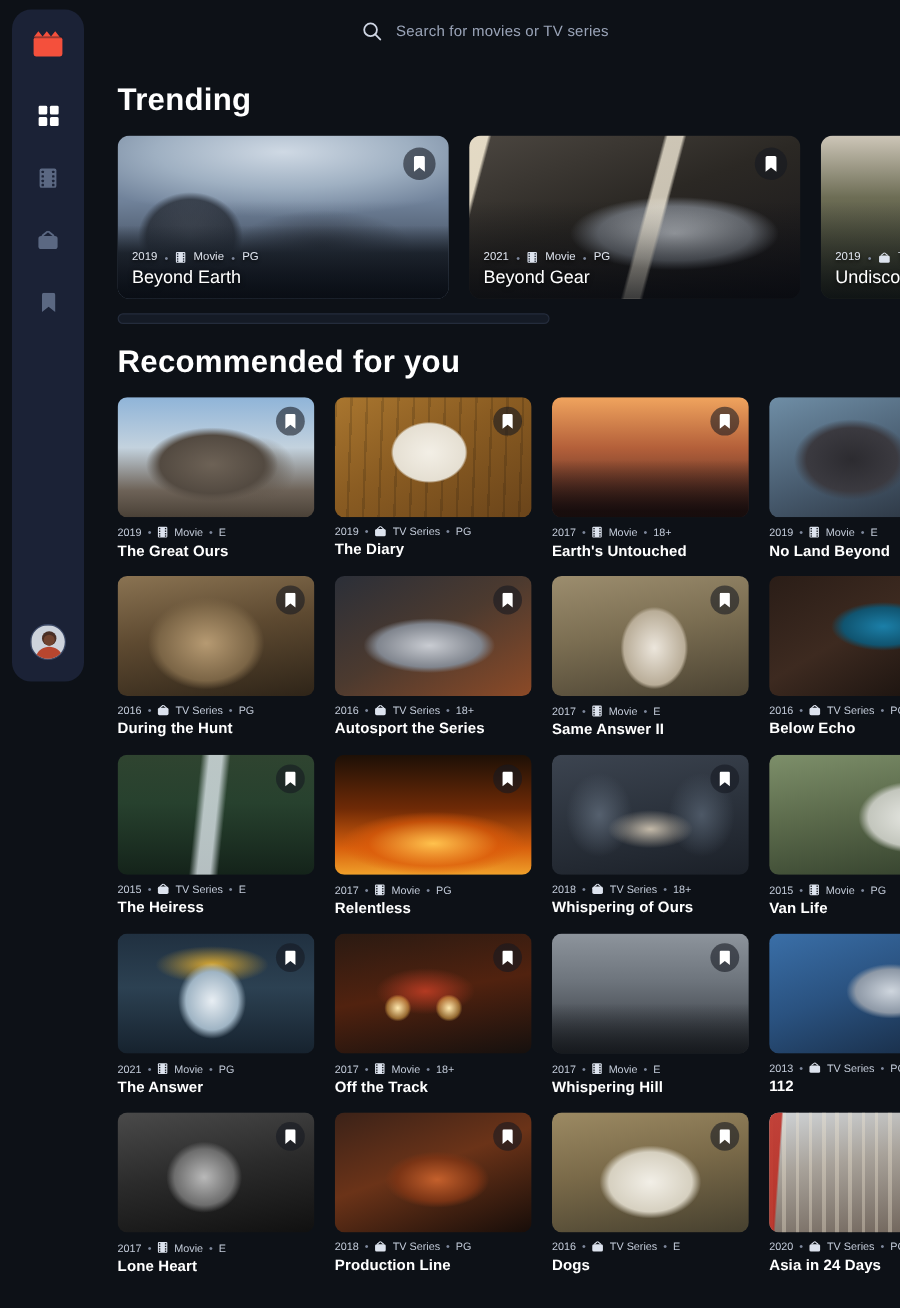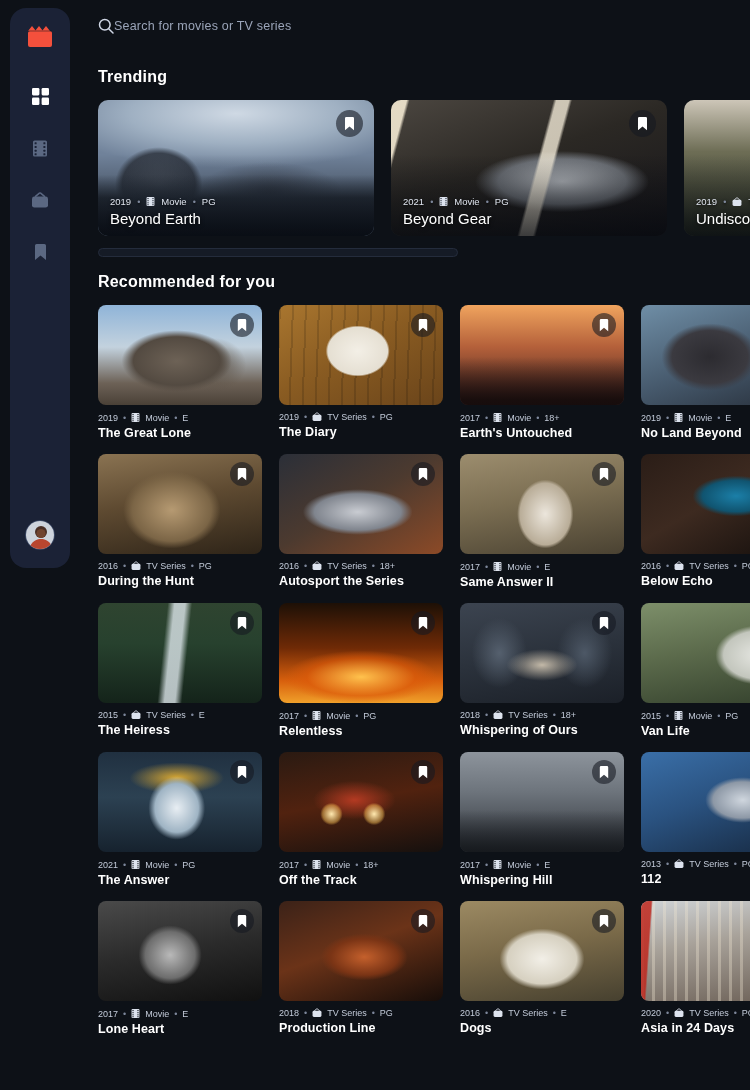--- a/index.html
+++ b/index.html
@@ -55,36 +55,38 @@
   
   .main {
     flex: 1 1 auto;
     padding-left: 16px;
     overflow: hidden;
     position: relative;
   }
   .searchbar {
     height: 52px;
     display: flex; align-items: center;
+    gap: 12px;
     padding-left: 4px;
+    justify-content: flex-end;
   }
   .search-icon { color: #cfd6e4; display: flex; }
   .search-input {
     background: transparent; border: none; outline: none;
     color: #c4ccdb;
     font-family: "Liberation Sans", sans-serif;
     font-size: 12.5px;
     letter-spacing: .2px;
     width: 420px;
   }
   .search-input::placeholder { color: #9aa4b8; }
 
   .section-title {
     color: #ffffff;
-    font-size: 16px;
+    font-size: 26px;
     font-weight: 700;
     letter-spacing: .2px;
     margin: 16px 0 14px 4px;
   }
   .section-title.rec { }
 
   
   .carousel {
     display: flex;
     gap: 17px;
@@ -462,21 +464,21 @@
                   <rect x="11.4" y="6" width="2" height="2"></rect>
                   <rect x="11.4" y="9.8" width="2" height="2"></rect>
                   <rect x="11.4" y="13.2" width="2" height="2"></rect>
                 </g>
               </svg>
             </span>
       <span class="meta-txt">Movie</span>
       <span class="dot">•</span>
       <span class="meta-txt">E</span>
     </div>
-    <div class="card-title">The Great Lone</div>
+    <div class="card-title">The Great Ours</div>
   </div>
 
   <div class="card">
     <div class="thumb">
       <div class="art art-diary"></div>
       <button class="bookmark-btn sm">
         <svg width="10" height="13" viewBox="0 0 13 17">
                 <path d="M1 1.6 A1.6 1.6 0 0 1 2.6 0 H10.4 A1.6 1.6 0 0 1 12 1.6 V16 L6.5 11.6 L1 16 Z" fill="currentColor"></path>
               </svg>
       </button>

